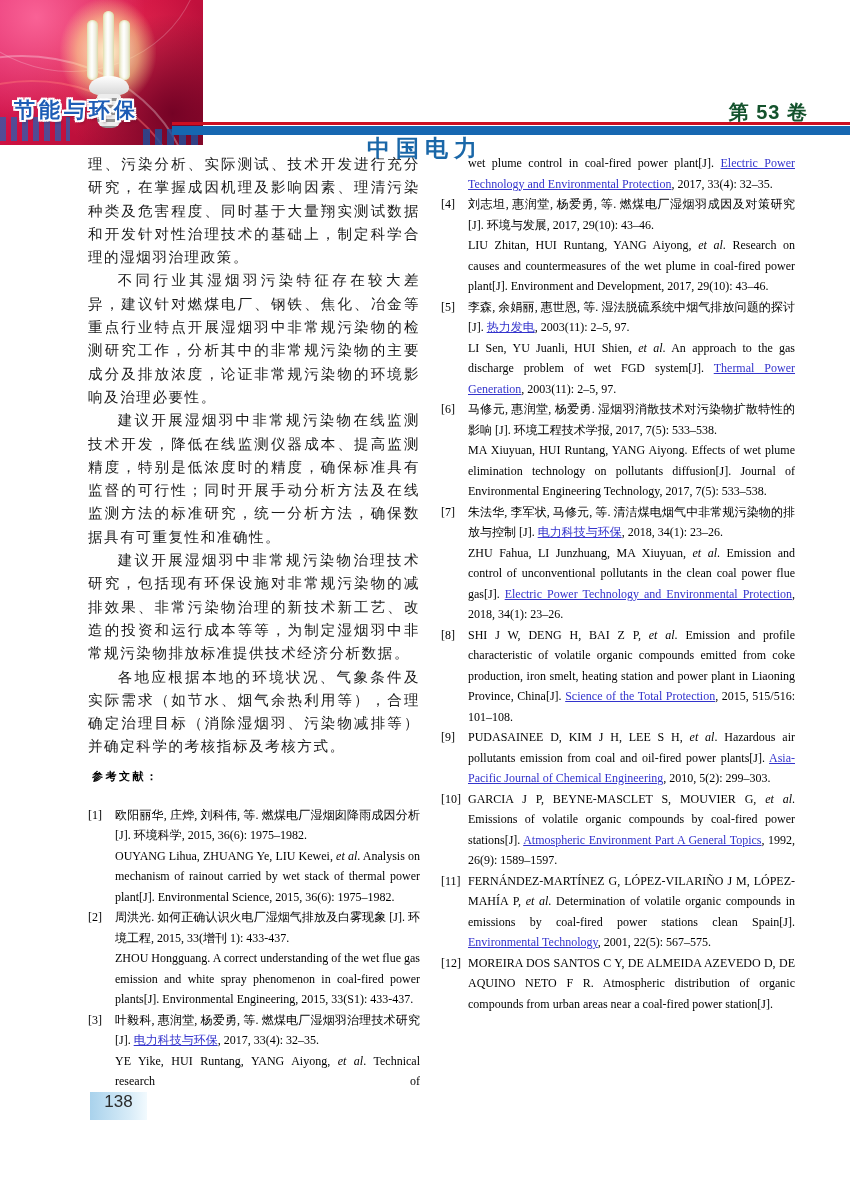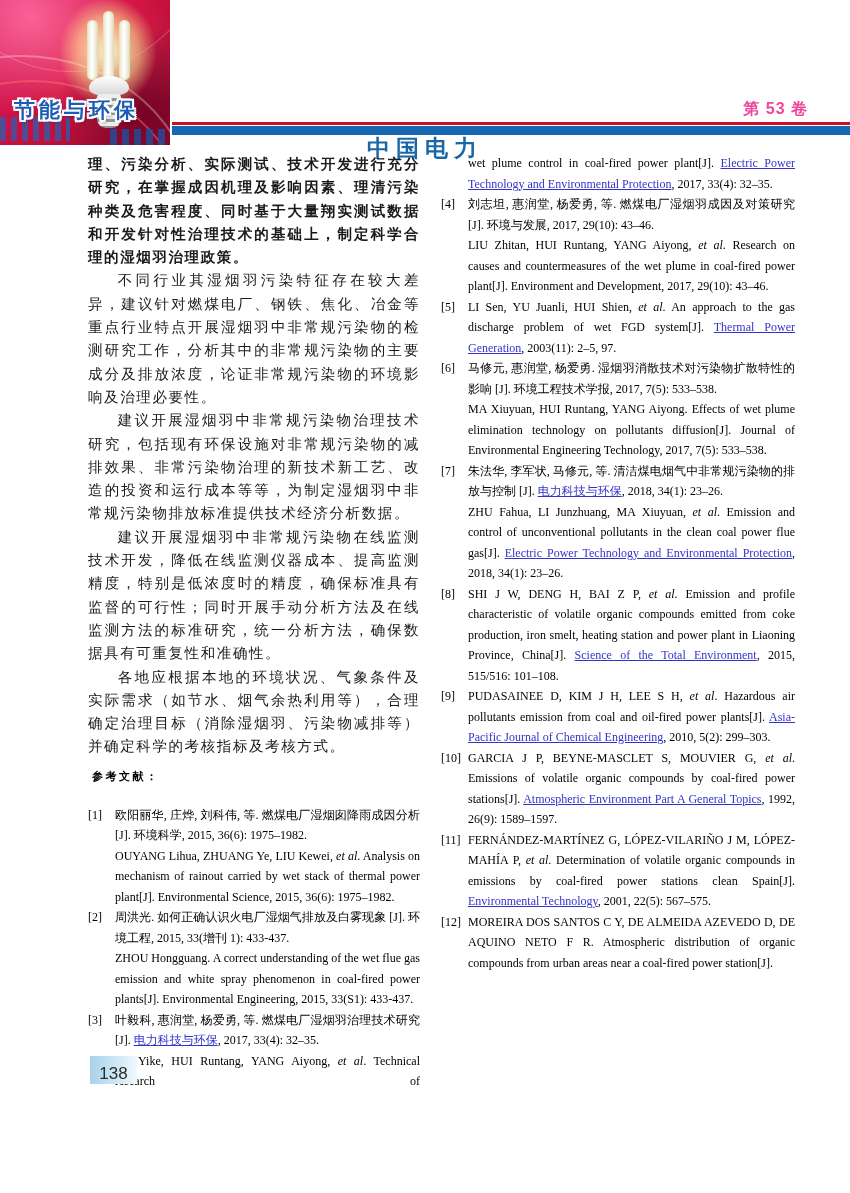--- a/index.html
+++ b/index.html
@@ -1,20 +1,20 @@
 <!DOCTYPE html>
 <html><head>
 <meta charset="utf-8">
 <style>
   html,body { margin:0; padding:0; }
   body { width:850px; height:1193px; position:relative; background:#ffffff;
          font-family:"Liberation Serif","DejaVu Serif",serif; color:#1a1a1a; overflow:hidden; }
 
   
-  .logo { position:absolute; left:0; top:0; width:170px; height:145px; overflow:hidden;
+  .logo { position:absolute; left:0; top:0; width:203px; height:145px; overflow:hidden;
           background:
             radial-gradient(circle at 85% 78%, rgba(110,0,35,0.9), rgba(110,0,35,0) 48%),
             radial-gradient(circle at 18% 12%, rgba(255,110,160,0.85), rgba(255,110,160,0) 52%),
             radial-gradient(circle at 62% 42%, rgba(255,70,100,0.55), rgba(255,70,100,0) 60%),
             linear-gradient(135deg,#e0246a 0%,#cc1040 45%,#991030 100%); }
   .arc { position:absolute; border-radius:50%; }
   .arc.a1 { width:340px; height:300px; left:-150px; top:55px; border:2px solid rgba(255,255,255,0.30); }
   .arc.a2 { width:300px; height:260px; left:-120px; top:80px; border:2px solid rgba(255,120,120,0.45); }
   .arc.a3 { width:260px; height:240px; left:-60px; top:-170px; border:1px solid rgba(255,255,255,0.22); }
   .bars-left { position:absolute; left:0; bottom:4px; width:70px; height:24px; opacity:.75;
@@ -39,50 +39,50 @@
           font-family:"Liberation Sans","DejaVu Sans",sans-serif; font-weight:bold;
           font-size:21px; letter-spacing:4px; color:#1d5cb5; white-space:nowrap;
           text-shadow:-2px -2px 0 #fff, 2px -2px 0 #fff, -2px 2px 0 #fff, 2px 2px 0 #fff,
                        0 -2px 0 #fff, 0 2px 0 #fff, -2px 0 0 #fff, 2px 0 0 #fff, 2px 3px 3px rgba(60,0,20,.45); }
 
   .journal-title { position:absolute; left:0; right:0; top:93px; text-align:center;
           font-family:"Liberation Sans","DejaVu Sans",sans-serif; font-weight:bold;
           font-size:23px; letter-spacing:6px; color:#1a67a8;margin-top:40px; }
   .volume { position:absolute; top:99px; right:42px;
           font-family:"Liberation Sans","DejaVu Sans",sans-serif; font-weight:bold;
-          font-size:16px; letter-spacing:1px; color:#ec4899; }
+          font-size:20px; letter-spacing:1px; color:#14532d; }
   .rule-red  { position:absolute; left:172px; right:0; top:122px; height:3px; background:#cc0f22; }
   .rule-blue { position:absolute; left:172px; right:0; top:126px; height:9px; background:#1667b1; }
 
   
   .col-left  { position:absolute; left:88px;  top:153px; width:332px; }
   .col-right { position:absolute; left:441px; top:150px; width:354px; }
 
   .body-para { margin:0; text-indent:2.05em; font-size:14.5px; line-height:23.3px;
                letter-spacing:1.6px; text-align:justify; }
-  .body-para.no-indent { text-indent:0;font-weight:bold; }
+  .body-para.no-indent { text-indent:0; }
 
   .refs-heading { margin:10px 0 0 4px; font-weight:bold; font-size:11px;
                   letter-spacing:2.5px; color:#000; }
 
   .ref-list { margin:0; padding:0; }
   .col-left .ref-list { margin-top:21px; }
   .col-right .ref-list { padding-top:3px; }
   .ref-item { position:relative; padding-left:27px; font-size:12px; line-height:20.5px;
               color:#000; }
   .ref-num { position:absolute; left:0; top:0; }
   .ref-block { text-align:justify; }
   .ref-block.jl { text-align-last:justify; }
   .ref-link { color:#3333cc; text-decoration:underline; cursor:pointer; }
   .it { font-style:italic; }
 
   
-  .page-badge { position:absolute; left:90px; top:1056px; width:47px; height:28px;
+  .page-badge { position:absolute; left:90px; top:1092px; width:57px; height:28px;
           background:linear-gradient(90deg,#a9d2ec 0%,#d8ecf8 70%,#f2fafe 100%);
-          display:flex; align-items:flex-end; justify-content:center;
+          display:flex; align-items:flex-start; justify-content:center;
           font-family:"Liberation Sans","DejaVu Sans",sans-serif;
           font-size:17px; color:#2b2b2b; }
 </style>
 </head>
 <body>
 
 <div class="logo">
   <div class="arc a1"></div>
   <div class="arc a2"></div>
   <div class="arc a3"></div>
@@ -99,22 +99,22 @@
 
 <div class="journal-title">中国电力</div>
 <div class="volume">第 53 卷</div>
 <div class="rule-red"></div>
 <div class="rule-blue"></div>
 
 <div class="col-left">
   <div id="paras">
       <p class="body-para no-indent">理、污染分析、实际测试、技术开发进行充分研究，在掌握成因机理及影响因素、理清污染种类及危害程度、同时基于大量翔实测试数据和开发针对性治理技术的基础上，制定科学合理的湿烟羽治理政策。</p>
       <p class="body-para">不同行业其湿烟羽污染特征存在较大差异，建议针对燃煤电厂、钢铁、焦化、冶金等重点行业特点开展湿烟羽中非常规污染物的检测研究工作，分析其中的非常规污染物的主要成分及排放浓度，论证非常规污染物的环境影响及治理必要性。</p>
+      <p class="body-para">建议开展湿烟羽中非常规污染物在线监测技术开发，降低在线监测仪器成本、提高监测精度，特别是低浓度时的精度，确保标准具有监督的可行性；同时开展手动分析方法及在线监测方法的标准研究，统一分析方法，确保数据具有可重复性和准确性。</p>
       <p class="body-para">建议开展湿烟羽中非常规污染物治理技术研究，包括现有环保设施对非常规污染物的减排效果、非常污染物治理的新技术新工艺、改造的投资和运行成本等等，为制定湿烟羽中非常规污染物排放标准提供技术经济分析数据。</p>
-      <p class="body-para">建议开展湿烟羽中非常规污染物在线监测技术开发，降低在线监测仪器成本、提高监测精度，特别是低浓度时的精度，确保标准具有监督的可行性；同时开展手动分析方法及在线监测方法的标准研究，统一分析方法，确保数据具有可重复性和准确性。</p>
       <p class="body-para">各地应根据本地的环境状况、气象条件及实际需求（如节水、烟气余热利用等），合理确定治理目标（消除湿烟羽、污染物减排等）并确定科学的考核指标及考核方式。</p>
     </div>
   <div class="refs-heading">参考文献：</div>
   <div class="ref-list" id="refs-left">
       <div class="ref-item">
         <span class="ref-num">[1]</span>
         <div class="ref-block"><span>欧阳丽华, 庄烨, 刘科伟, 等. 燃煤电厂湿烟囱降雨成因分析 [J]. 环境科学, 2015, 36(6): 1975–1982.</span></div>
         <div class="ref-block"><span>OUYANG Lihua, ZHUANG Ye, LIU Kewei, </span><span class="it">et al</span><span>. Analysis on mechanism of rainout carried by wet stack of thermal power plant[J]. Environmental Science, 2015, 36(6): 1975–1982.</span></div>
       </div>
       <div class="ref-item">
@@ -135,35 +135,36 @@
       <div class="ref-item">
         <div class="ref-block"><span>wet plume control in coal-fired power plant[J]. </span><span class="ref-link">Electric Power Technology and Environmental Protection</span><span>, 2017, 33(4): 32–35.</span></div>
       </div>
       <div class="ref-item">
         <span class="ref-num">[4]</span>
         <div class="ref-block"><span>刘志坦, 惠润堂, 杨爱勇, 等. 燃煤电厂湿烟羽成因及对策研究 [J]. 环境与发展, 2017, 29(10): 43–46.</span></div>
         <div class="ref-block"><span>LIU Zhitan, HUI Runtang, YANG Aiyong, </span><span class="it">et al</span><span>. Research on causes and countermeasures of the wet plume in coal-fired power plant[J]. Environment and Development, 2017, 29(10): 43–46.</span></div>
       </div>
       <div class="ref-item">
         <span class="ref-num">[5]</span>
+        <div class="ref-block"><span>李森, 余娟丽, 惠世恩, 等. 湿法脱硫系统中烟气排放问题的探讨 [J]. </span><span class="ref-link">热力发电</span><span>, 2003(11): 2–5, 97.</span></div>
         <div class="ref-block"><span>LI Sen, YU Juanli, HUI Shien, </span><span class="it">et al</span><span>. An approach to the gas discharge problem of wet FGD system[J]. </span><span class="ref-link">Thermal Power Generation</span><span>, 2003(11): 2–5, 97.</span></div>
       </div>
       <div class="ref-item">
         <span class="ref-num">[6]</span>
         <div class="ref-block"><span>马修元, 惠润堂, 杨爱勇. 湿烟羽消散技术对污染物扩散特性的影响 [J]. 环境工程技术学报, 2017, 7(5): 533–538.</span></div>
         <div class="ref-block"><span>MA Xiuyuan, HUI Runtang, YANG Aiyong. Effects of wet plume elimination technology on pollutants diffusion[J]. Journal of Environmental Engineering Technology, 2017, 7(5): 533–538.</span></div>
       </div>
       <div class="ref-item">
         <span class="ref-num">[7]</span>
         <div class="ref-block"><span>朱法华, 李军状, 马修元, 等. 清洁煤电烟气中非常规污染物的排放与控制 [J]. </span><span class="ref-link">电力科技与环保</span><span>, 2018, 34(1): 23–26.</span></div>
         <div class="ref-block"><span>ZHU Fahua, LI Junzhuang, MA Xiuyuan, </span><span class="it">et al</span><span>. Emission and control of unconventional pollutants in the clean coal power flue gas[J]. </span><span class="ref-link">Electric Power Technology and Environmental Protection</span><span>, 2018, 34(1): 23–26.</span></div>
       </div>
       <div class="ref-item">
         <span class="ref-num">[8]</span>
-        <div class="ref-block"><span>SHI J W, DENG H, BAI Z P, </span><span class="it">et al</span><span>. Emission and profile characteristic of volatile organic compounds emitted from coke production, iron smelt, heating station and power plant in Liaoning Province, China[J]. </span><span class="ref-link">Science of the Total Environment</span><span>, 2015, 515/516: 101–108.</span></div>
+        <div class="ref-block"><span>SHI J W, DENG H, BAI Z P, </span><span class="it">et al</span><span>. Emission and profile characteristic of volatile organic compounds emitted from coke production, iron smelt, heating station and power plant in Liaoning Province, China[J]. </span><span class="ref-link">Science of the Total Protection</span><span>, 2015, 515/516: 101–108.</span></div>
       </div>
       <div class="ref-item">
         <span class="ref-num">[9]</span>
         <div class="ref-block"><span>PUDASAINEE D, KIM J H, LEE S H, </span><span class="it">et al</span><span>. Hazardous air pollutants emission from coal and oil-fired power plants[J]. </span><span class="ref-link">Asia-Pacific Journal of Chemical Engineering</span><span>, 2010, 5(2): 299–303.</span></div>
       </div>
       <div class="ref-item">
         <span class="ref-num">[10]</span>
         <div class="ref-block"><span>GARCIA J P, BEYNE-MASCLET S, MOUVIER G, </span><span class="it">et al</span><span>. Emissions of volatile organic compounds by coal-fired power stations[J]. </span><span class="ref-link">Atmospheric Environment Part A General Topics</span><span>, 1992, 26(9): 1589–1597.</span></div>
       </div>
       <div class="ref-item">

